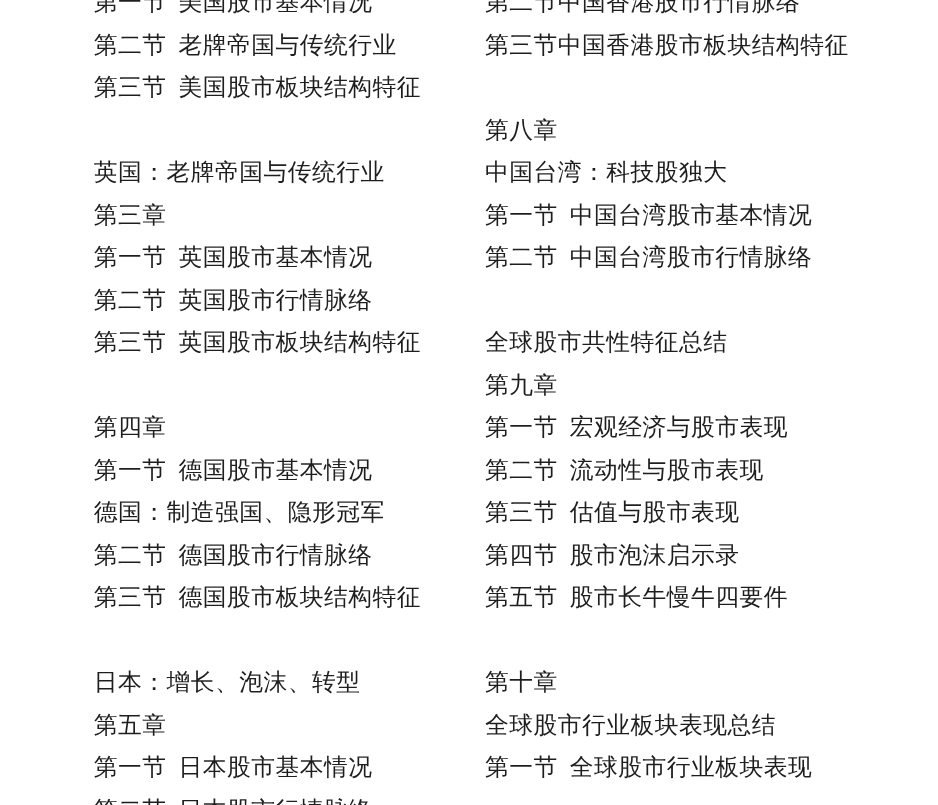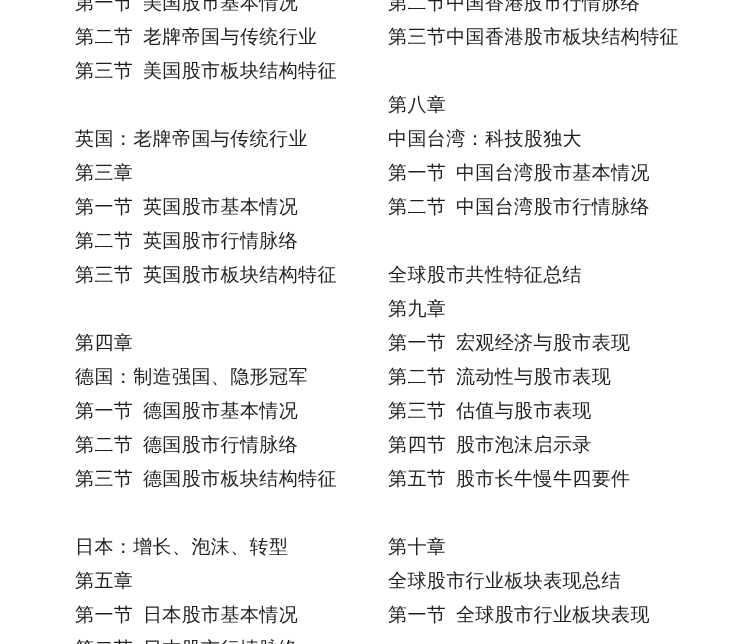--- a/index.html
+++ b/index.html
@@ -44,22 +44,22 @@
       <div class="line">第二节 老牌帝国与传统行业</div>
       <div class="line">第三节 美国股市板块结构特征</div>
       <div class="line"></div>
       <div class="line">英国：老牌帝国与传统行业</div>
       <div class="line">第三章</div>
       <div class="line">第一节 英国股市基本情况</div>
       <div class="line">第二节 英国股市行情脉络</div>
       <div class="line">第三节 英国股市板块结构特征</div>
       <div class="line"></div>
       <div class="line">第四章</div>
+      <div class="line">第一节 德国股市基本情况</div>
       <div class="line">德国：制造强国、隐形冠军</div>
-      <div class="line">第一节 德国股市基本情况</div>
       <div class="line">第二节 德国股市行情脉络</div>
       <div class="line">第三节 德国股市板块结构特征</div>
       <div class="line"></div>
       <div class="line">日本：增长、泡沫、转型</div>
       <div class="line">第五章</div>
       <div class="line">第一节 日本股市基本情况</div>
       <div class="line">第二节 日本股市行情脉络</div>
     </div>
   <div id="col-right" class="toc-col" style="color: rgb(30, 30, 30);">
       <div class="line">第二节中国香港股市行情脉络</div>

